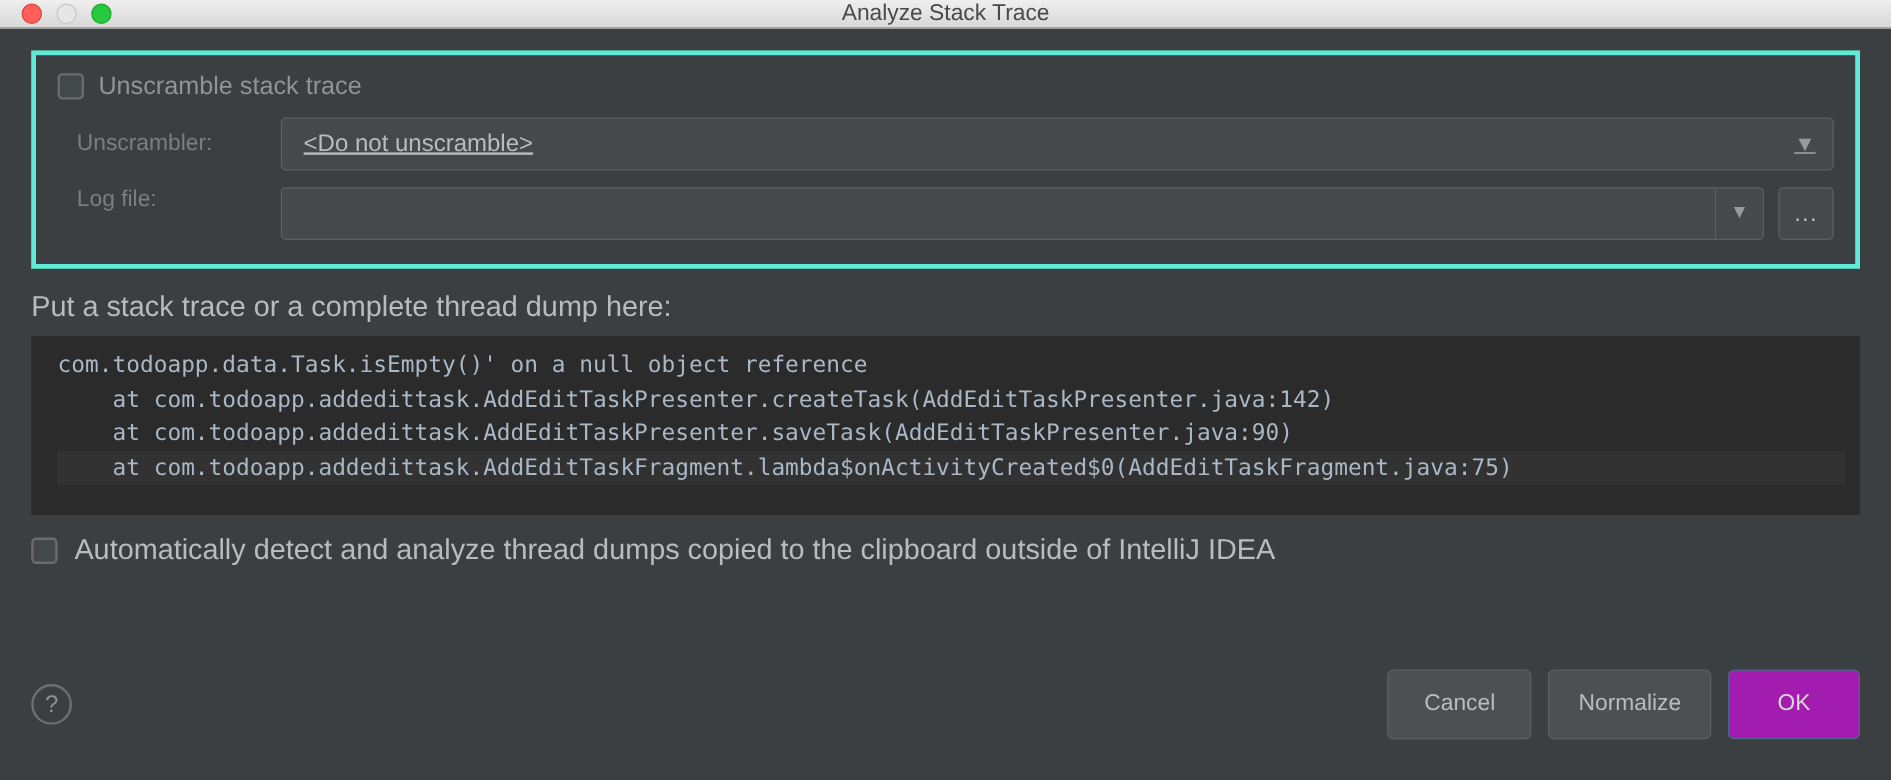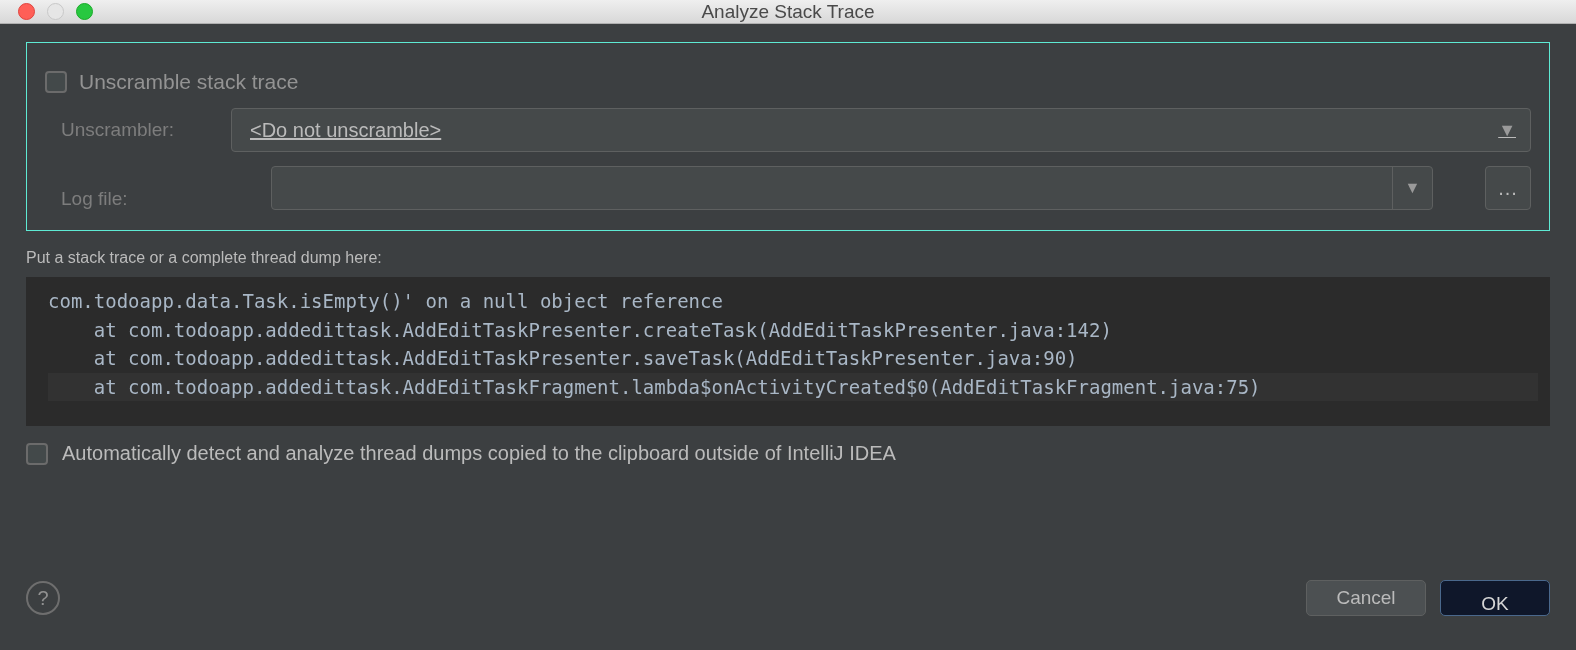--- a/index.html
+++ b/index.html
@@ -32,22 +32,22 @@
 
   .content {
     background: #3c3f41;
     height: 610px;
     padding: 18px 26px 18px 26px;
     display: flex;
     flex-direction: column;
   }
 
   .panel {
-    border: 1px solid #5eead4;
-    padding: 27px 18px 20px 18px;
+    border: 4px solid #5eead4;
+    padding: 14px 18px 20px 18px;
     margin-bottom: 18px;
   }
 
   .row { display: flex; align-items: center; margin-top: 14px; }
   .row.first { margin-top: 0; }
 
   .label-col { width: 170px; color: #7d7d7d; font-size: 19px; margin-left: 16px; }
 
   .checkbox-row { display: flex; align-items: center; gap: 12px; }
   .cb {
@@ -61,21 +61,21 @@
     height: 44px;
     border: 1px solid #5e6060;
     border-radius: 4px;
     background: #45494a;
     display: flex; align-items: center; justify-content: space-between;
     padding: 0 14px 0 18px;
     color: #bbbbbb; font-size: 20px; text-decoration: underline;
   }
   .combo .chev { color: #9a9a9a; font-size: 18px; }
 
-  .logfile-row { display: flex; align-items: flex-end; gap: 40px; }
+  .logfile-row { display: flex; align-items: flex-start; }
   .filefield {
     flex: 1;
     height: 44px;
     border: 1px solid #5e6060;
     border-radius: 4px;
     background: #45494a;
     display: flex; align-items: stretch;
   }
   .filefield-input { flex: 1; }
   .filefield-chevbox {
@@ -83,62 +83,61 @@
     display: flex; align-items: center; justify-content: center;
     color: #9a9a9a; font-size: 16px;
   }
   .browse-btn {
     width: 46px; height: 44px; margin-left: 12px;
     border: 1px solid #5e6060; border-radius: 4px; background: #45494a;
     display: flex; align-items: center; justify-content: center;
     color: #bbbbbb; font-size: 20px; letter-spacing: 1px;
   }
 
-  .instr { font-size: 16px; color: #bbbbbb; margin-bottom: 10px; }
+  .instr { font-size: 24px; color: #bbbbbb; margin-bottom: 10px; }
 
   .trace {
     background: #2b2b2b;
     border: none;
     width: 100%;
     height: 149px;
     padding: 10px 12px 10px 22px;
     font-family: "Menlo","Consolas","DejaVu Sans Mono",monospace;
     font-size: 19px;
     line-height: 1.5;
     color: #a9b7c6;
     white-space: pre;
     overflow: hidden;
   }
   .trace .hl { background: #323232; display: block; }
 
   .auto-row { display: flex; align-items: center; gap: 14px; margin-top: 16px; }
-  .auto-row .cb-label2 { font-size: 20px; color: #bbbbbb; }
+  .auto-row .cb-label2 { font-size: 24px; color: #bbbbbb; }
 
   .footer {
     margin-top: auto;
     display: flex; align-items: center; justify-content: space-between;
     padding-top: 20px;
   }
   .help {
     width: 34px; height: 34px; border-radius: 50%;
     border: 2px solid #6e6e6e; color: #919191;
     display: flex; align-items: center; justify-content: center;
     font-size: 20px; background: #3c3f41;
   }
   .buttons { display: flex; gap: 14px; }
   .btn {
-    height: 36px; min-width: 120px; padding: 0 24px;
+    height: 58px; min-width: 120px; padding: 0 24px;
     border-radius: 5px; font-size: 19px;
     display: flex; align-items: center; justify-content: center;
     border: 1px solid #5e6060; background: #4c5052; color: #bbbbbb;
   }
   .btn.primary {
-    background: #0f172a; border: 1px solid #4a688c; color: #d6d6d6;
+    background: #a21caf; border: 1px solid #4a688c; color: #d6d6d6;
     min-width: 110px;
-    align-items: flex-end;
   }
 </style>
 </head>
 <body>
 
 <div class="titlebar">
   <div class="traffic-lights">
     <div class="tl red"></div>
     <div class="tl yellow"></div>
     <div class="tl green"></div>
@@ -190,19 +189,22 @@
   </div>
 
   <div class="footer">
     <div class="help">
       <span>?</span>
     </div>
     <div class="buttons">
       <div class="btn">
           <span>Cancel</span>
         </div>
+      <div class="btn">
+          <span>Normalize</span>
+        </div>
       <div class="btn primary">
           <span>OK</span>
         </div>
     </div>
   </div>
 
 </div>
 
 </body></html>

